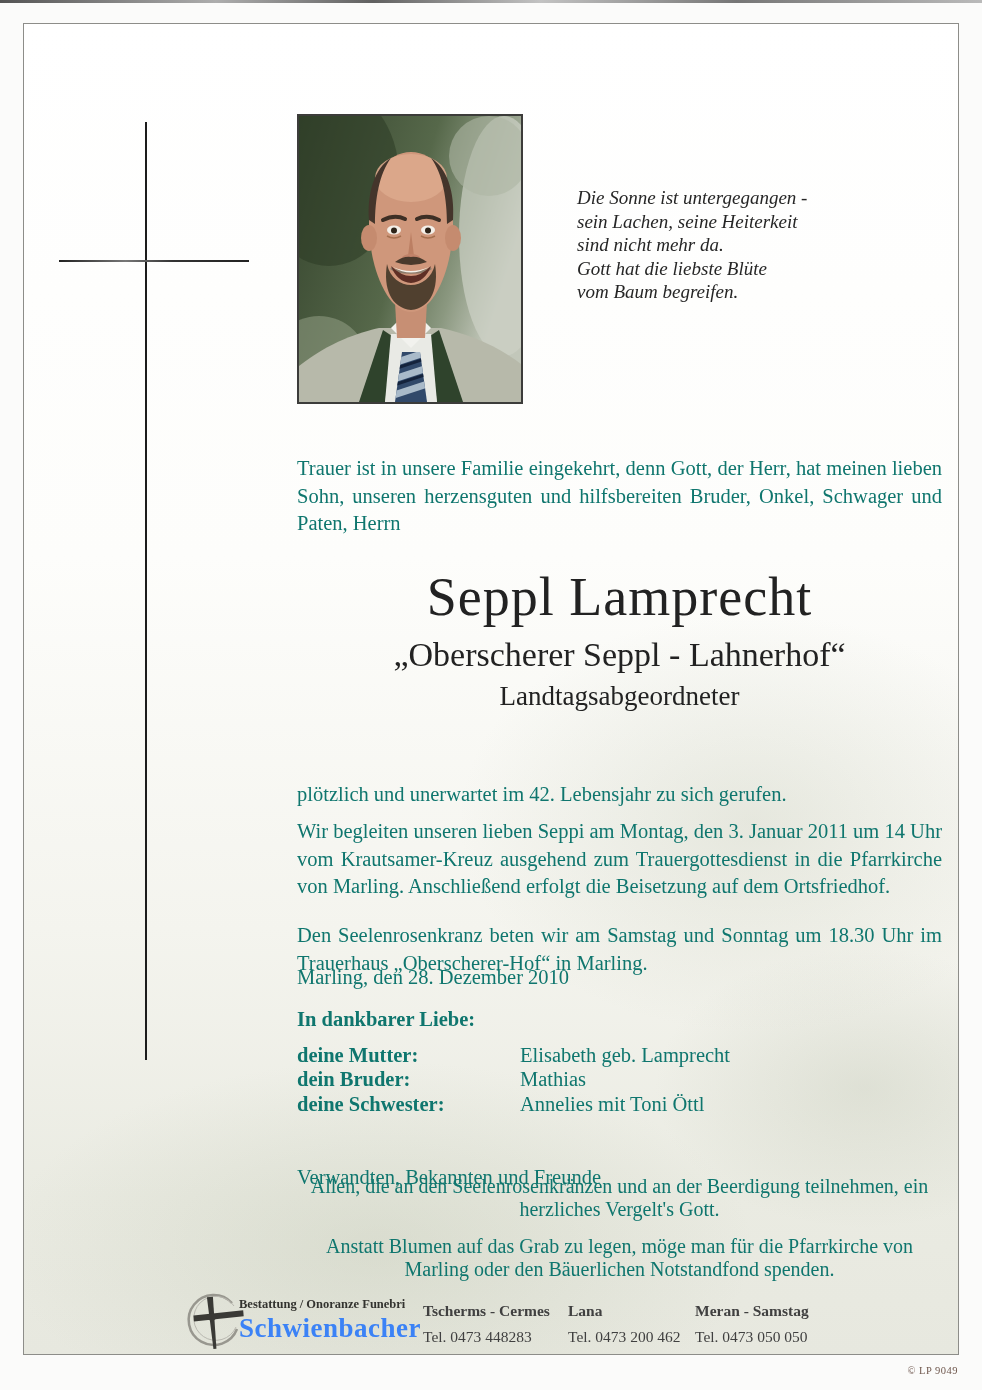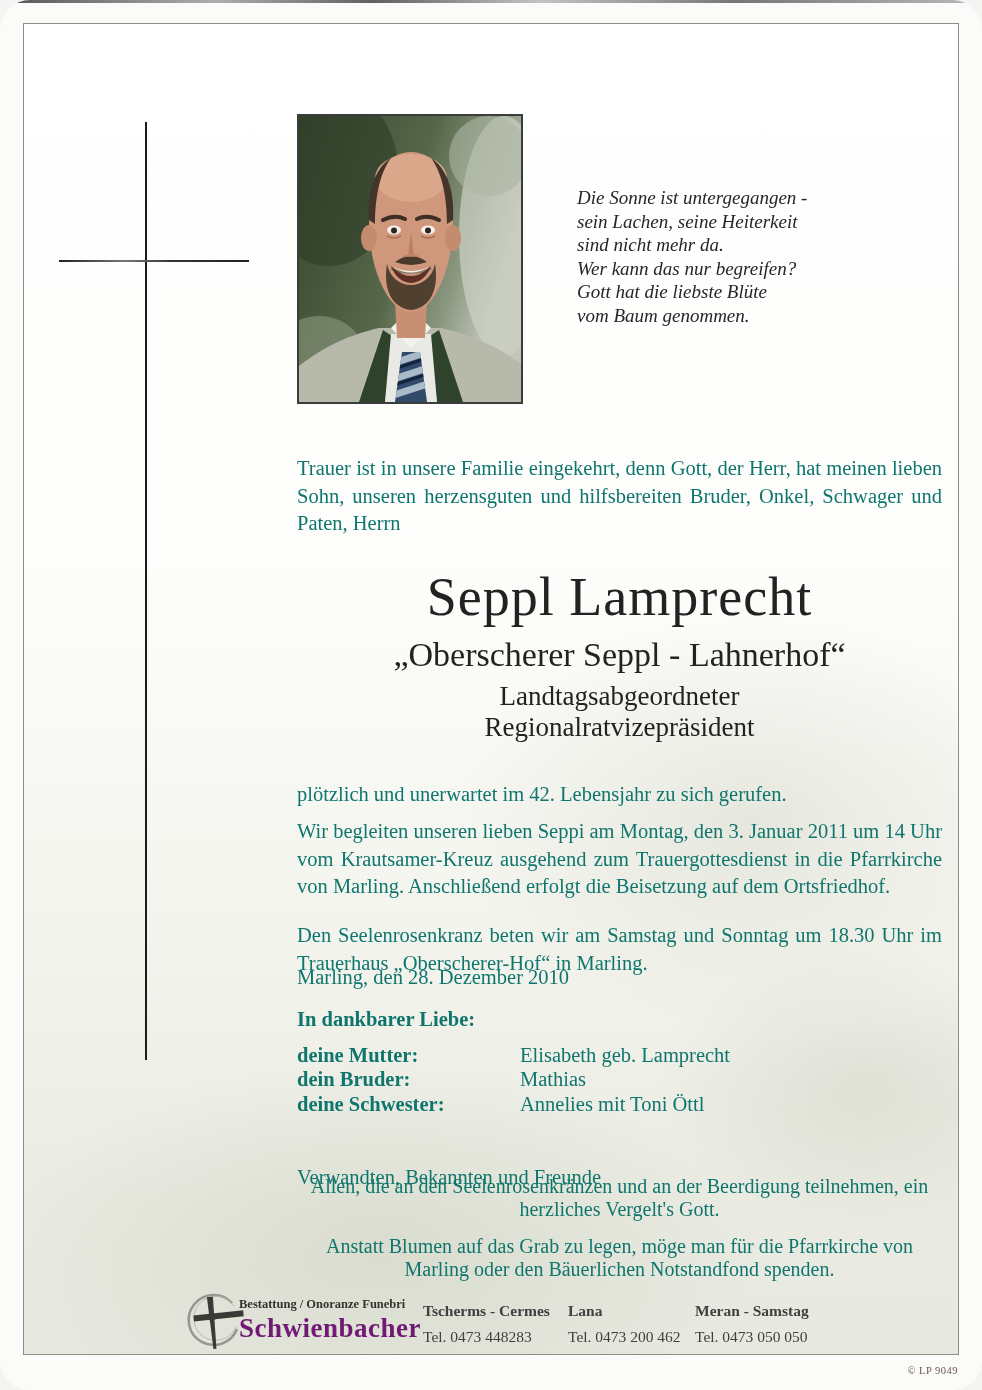--- a/index.html
+++ b/index.html
@@ -1,20 +1,20 @@
 <!DOCTYPE html>
 <html><head>
 <meta charset="utf-8">
 <style>
   * { margin: 0; padding: 0; box-sizing: border-box; }
   html, body { width: 982px; height: 1390px; background: #f4f4f2; }
   body { font-family: "Liberation Serif", "DejaVu Serif", serif; color: #1e1e1e; }
   #page {
     position: relative; width: 982px; height: 1390px;
-    background: #fbfbfa; overflow: hidden; border-radius: 30px;
+    background: #fbfbfa; overflow: hidden;
   }
   .scan-edge-top {
     position: absolute; left: 0; top: 0; width: 100%; height: 3px;
     background: linear-gradient(90deg, #2a2a2a 0%, #9a9a9a 22%, #3a3a3a 38%, #b5b5b5 55%, #555 75%, #aaa 100%);
     opacity: .8;
   }
   .card {
     position: absolute; left: 23px; top: 23px; width: 936px; height: 1332px;
     border: 1px solid #8d8d89;
     background:
@@ -56,21 +56,21 @@
   .family     { top: 1043px; }
   .family-row { display: flex; line-height: 24.3px; }
   .family-row .lbl { width: 223px; font-weight: bold; }
   .family-foot{ top: 1164px; }
   .thanks     { top: 1175px; line-height: 23px; font-size: 20px; }
   .donation   { top: 1235px; line-height: 23px; font-size: 20px; }
   
   .logo { position: absolute; left: 182px; top: 1291px; width: 64px; height: 64px; }
   .brand { position: absolute; left: 239px; top: 1297px; width: 190px; }
   .brand-top { font-size: 12.5px; font-weight: bold; color: #33332f; white-space: nowrap; }
-  .brand-name { font-size: 27px; font-weight: bold; color: #701a75; letter-spacing: 0.5px; margin-top: 1px; }
+  .brand-name { font-size: 27px; font-weight: bold; color: #3b82f6; letter-spacing: 0.5px; margin-top: 1px; }
   .loc { position: absolute; top: 1302px; color: #404040; }
   .loc .place { font-weight: bold; font-size: 15.5px; line-height: 18px; white-space: nowrap; }
   .loc .tel { font-size: 15.5px; margin-top: 8px; white-space: nowrap; }
   .loc1 { left: 423px; } .loc2 { left: 568px; } .loc3 { left: 695px; }
   .print-code { position: absolute; right: 24px; top: 1365px; font-size: 10.5px; color: #6e564c; letter-spacing: 0.5px; }
 </style>
 </head>
 <body>
 
 <div id="page">
@@ -149,31 +149,29 @@
       <path d="M94,151 Q112,162 130,151 Q112,159 94,151 Z" fill="#f5f2ea"></path>
 
       <path d="M96,146 Q112,152 128,146 Q120,140 112,141 Q104,140 96,146 Z" fill="#4a3a2c"></path>
     </svg>
   </div>
 
   <div class="poem">
     <div>Die Sonne ist untergegangen -</div>
     <div>sein Lachen, seine Heiterkeit</div>
     <div>sind nicht mehr da.</div>
-    <div>Wer kann das nur begreifen?</div>
     <div>Gott hat die liebste Blüte</div>
-    <div>vom Baum genommen.</div>
+    <div>vom Baum begreifen.</div>
   </div>
 
   <div class="bodytext intro justify">Trauer ist in unsere Familie eingekehrt, denn Gott, der Herr, hat meinen lieben Sohn, unseren herzensguten und hilfsbereiten Bruder, Onkel, Schwager und Paten, Herrn</div>
 
   <div class="name-line name">Seppl Lamprecht</div>
   <div class="name-line nickname">„Oberscherer Seppl - Lahnerhof“</div>
   <div class="name-line title1">Landtagsabgeordneter</div>
-  <div class="name-line title2">Regionalratvizepräsident</div>
 
   <div class="bodytext called">plötzlich und unerwartet im 42. Lebensjahr zu sich gerufen.</div>
   <div class="bodytext funeral justify">Wir begleiten unseren lieben Seppi am Montag, den 3. Januar 2011 um 14 Uhr vom Krautsamer-Kreuz ausgehend zum Trauergottesdienst in die Pfarrkirche von Marling. Anschließend erfolgt die Beisetzung auf dem Ortsfriedhof.</div>
   <div class="bodytext rosary justify">Den Seelenrosenkranz beten wir am Samstag und Sonntag um 18.30 Uhr im Trauerhaus „Oberscherer-Hof“ in Marling.</div>
   <div class="bodytext dateline">Marling, den 28. Dezember 2010</div>
   <div class="bodytext love">In dankbarer Liebe:</div>
 
   <div class="bodytext family">
     <div class="family-row">
       <span class="lbl">deine Mutter:</span>

